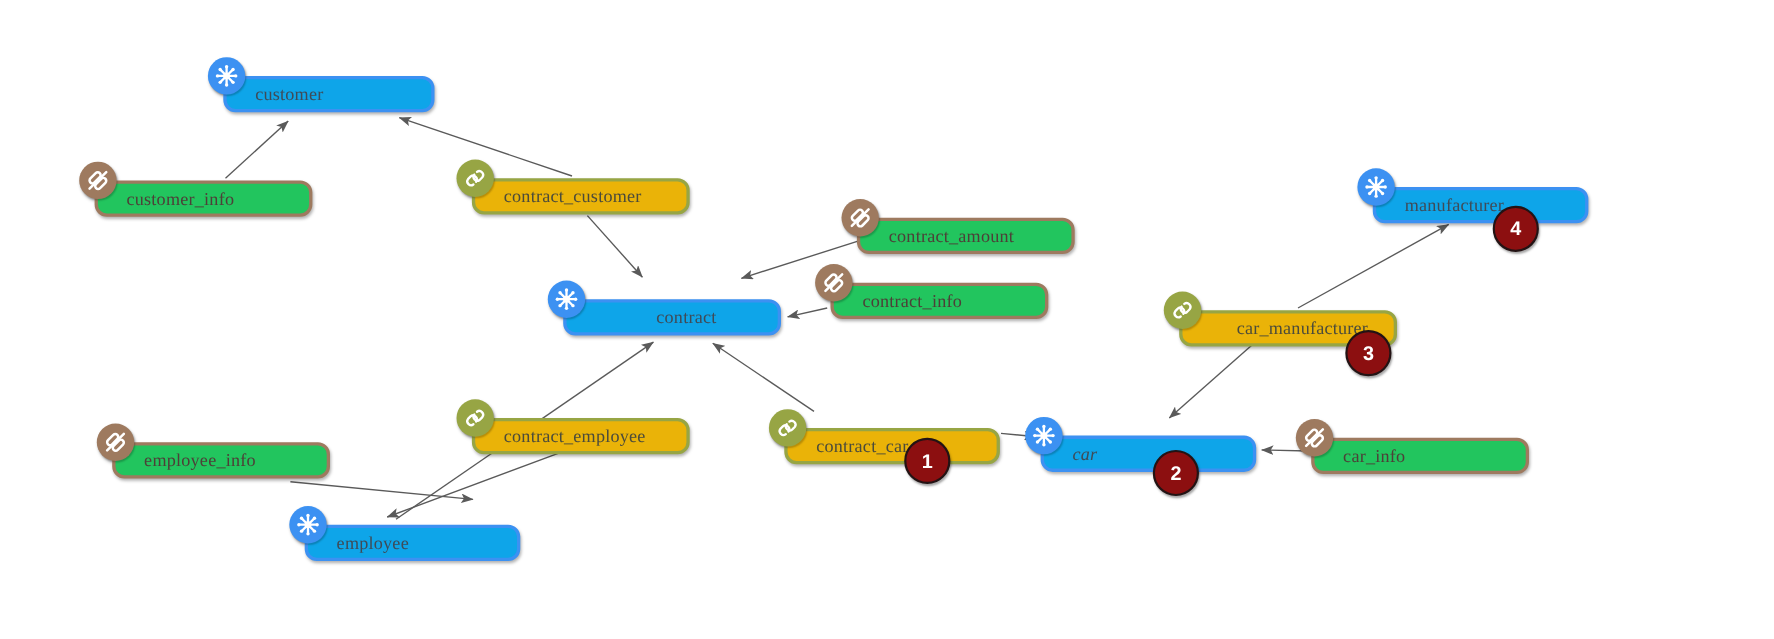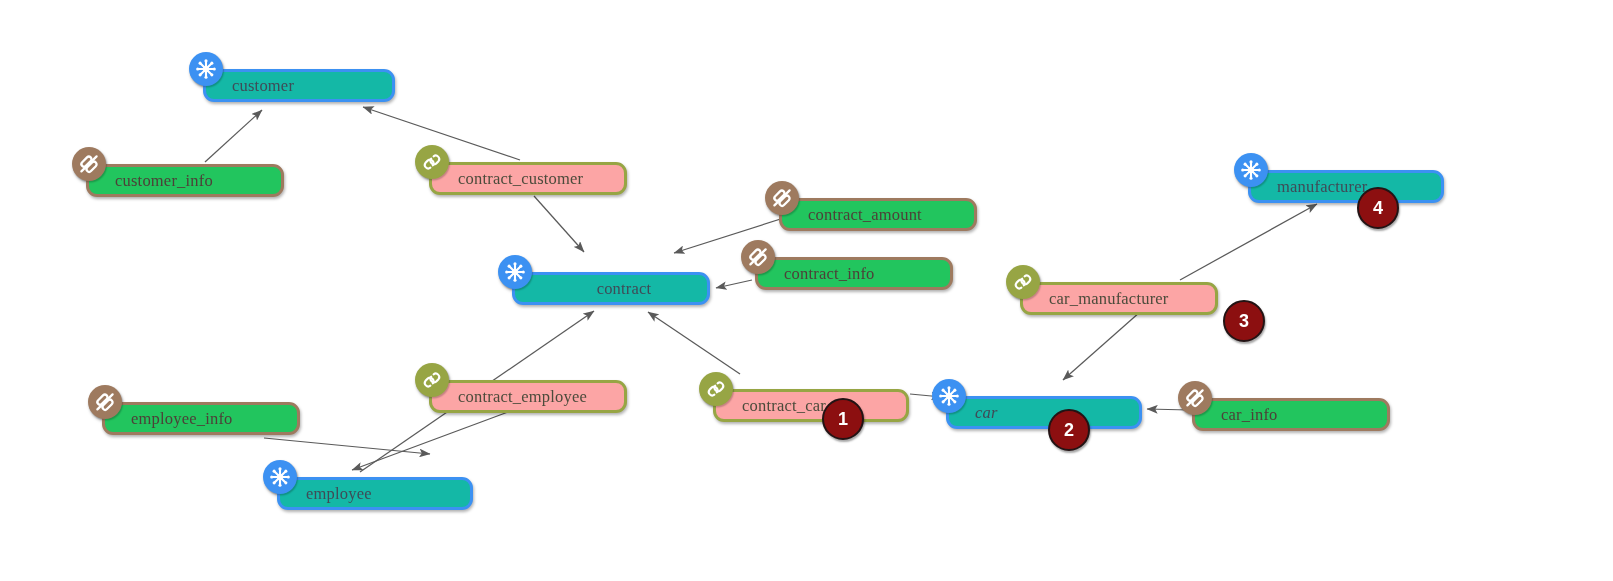--- a/index.html
+++ b/index.html
@@ -44,28 +44,28 @@
   .node .label {
     white-space: nowrap;
     font-size: 16.5px;
     letter-spacing: 0.2px;
     padding-left: 26px;
     color: #3d3d3d;
   }
 
   
   .node.t-blue {
-    background: #14b8a6;
+    background: #0ea5e9;
     border: 3px solid #3c91f2;
   }
   .node.t-blue .label { color: #3f4b57; }
 
   
   .node.t-green {
-    background: #fca5a5;
+    background: #eab308;
     border: 3px solid #97a544;
   }
   .node.t-green .label { color: #4b4b3b; }
 
   
   .node.t-brown {
     background: #22c55e;
     border: 3px solid #9e7a5f;
   }
   .node.t-brown .label { color: #4d4038; }
@@ -319,21 +319,21 @@
           <svg width="22" height="22" viewBox="0 0 22 22">
             <g stroke="#ffffff" stroke-width="2.3" fill="none" stroke-linecap="round">
               <path d="M4.2 9.2 l4.8 -4.8 a2.6 2.6 0 0 1 3.7 3.7 l-4.8 4.8 a2.6 2.6 0 0 1 -3.7 -3.7 z"></path>
               <path d="M9.3 14.3 l4.8 -4.8 a2.6 2.6 0 0 1 3.7 3.7 l-4.8 4.8 a2.6 2.6 0 0 1 -3.7 -3.7 z"></path>
             </g>
             <line x1="3.4" y1="18.4" x2="18.6" y2="3.4" stroke="#ffffff" stroke-width="2.3" stroke-linecap="round"></line>
           </svg>
         </span>
         <span class="label">car_info</span>
       </div>
-      <div class="node t-green" style="left: 1020px; top: 282px; width: 198px; height: 33px;">
+      <div class="node t-green" style="left: 1072px; top: 282px; width: 198px; height: 33px; justify-content: center;">
         <span class="node-icon">
           <svg width="22" height="22" viewBox="0 0 22 22">
             <g stroke="#ffffff" stroke-width="2.1" fill="none" stroke-linecap="round">
               <path d="M12.6 5.3 a3.5 3.5 0 0 1 4.9 4.9 l-2.4 2.4 a3.5 3.5 0 0 1 -4.9 -4.9"></path>
               <path d="M9.4 16.7 a3.5 3.5 0 0 1 -4.9 -4.9 l2.4 -2.4 a3.5 3.5 0 0 1 4.9 4.9"></path>
             </g>
           </svg>
         </span>
         <span class="label">car_manufacturer</span>
       </div>

